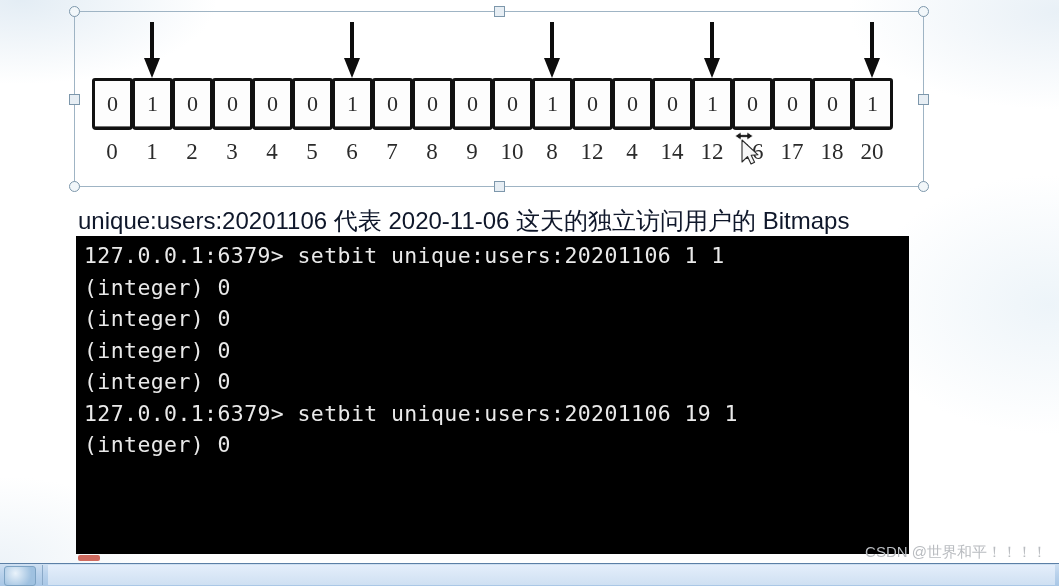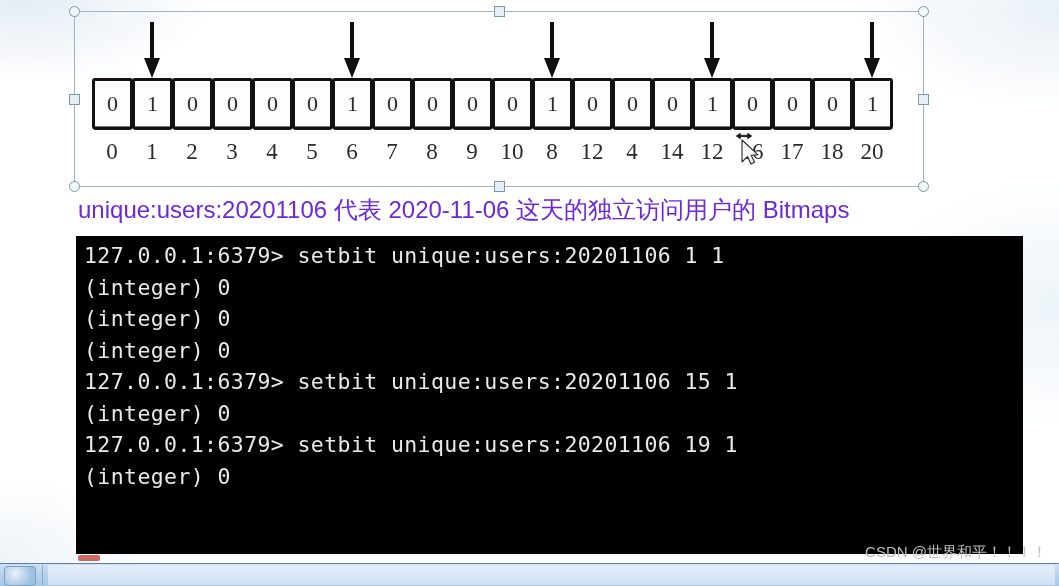--- a/index.html
+++ b/index.html
@@ -144,36 +144,36 @@
     width: 36px;
     height: 44px;
     z-index: 9;
     pointer-events: none;
   }
 
   
   .caption {
     position: absolute;
     left: 78px;
-    top: 194px;
+    top: 205px;
     width: 940px;
     font-family: "Liberation Sans", sans-serif;
     font-size: 24px;
-    color: #6d28d9;
+    color: #0f172a;
     letter-spacing: 0px;
     white-space: nowrap;
     z-index: 6;
   }
 
   
   .terminal {
     position: absolute;
     left: 76px;
     top: 236px;
-    width: 947px;
+    width: 833px;
     height: 318px;
     background: #000000;
     overflow: hidden;
     z-index: 6;
     padding: 4px 0 0 4px;
     box-sizing: border-box;
   }
   .term-line {
     font-family: "DejaVu Sans Mono", monospace;
     font-size: 21.5px;
@@ -341,21 +341,20 @@
   </svg>
 </div>
 
 <div class="caption">unique:users:20201106 代表 2020-11-06 这天的独立访问用户的 Bitmaps</div>
 
 <div class="terminal">
     <div class="term-line">127.0.0.1:6379&gt; setbit unique:users:20201106 1 1</div>
     <div class="term-line">(integer) 0</div>
     <div class="term-line">(integer) 0</div>
     <div class="term-line">(integer) 0</div>
-    <div class="term-line">127.0.0.1:6379&gt; setbit unique:users:20201106 15 1</div>
     <div class="term-line">(integer) 0</div>
     <div class="term-line">127.0.0.1:6379&gt; setbit unique:users:20201106 19 1</div>
     <div class="term-line">(integer) 0</div>
   </div>
 
 <div class="red-mark"></div>
 
 <div class="watermark">CSDN @世界和平！！！！</div>
 
 <div class="taskbar">

